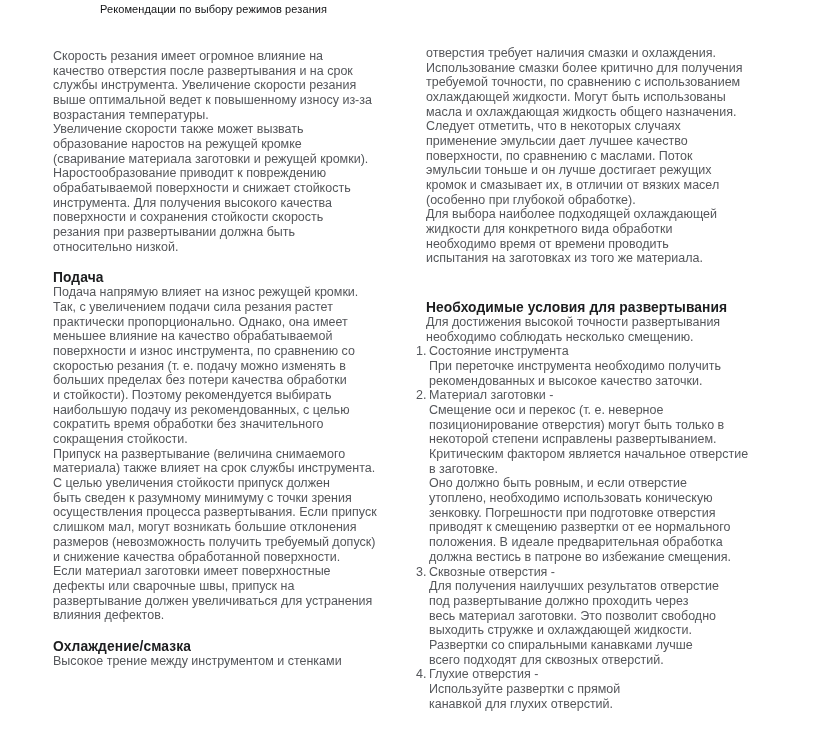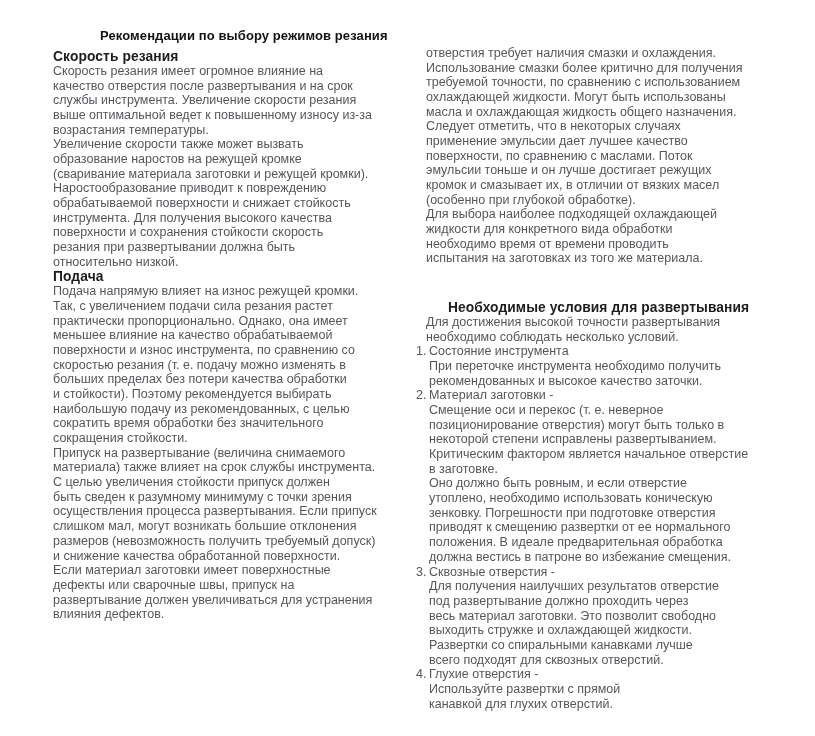--- a/index.html
+++ b/index.html
@@ -4,52 +4,51 @@
 <style>
   * { margin:0; padding:0; box-sizing:border-box; }
   html,body { background:#ffffff; }
   body {
     width:815px; height:736px;
     position:relative; overflow:hidden;
     font-family:"Liberation Sans","DejaVu Sans",sans-serif;
     -webkit-font-smoothing:antialiased;
   }
   .page-title {
-    position:absolute; left:100px; top:27px;
-    font-size:13px; line-height:18px; font-weight:bold;
+    position:absolute; left:100px; top:0;
+    font-size:11px; line-height:18px; font-weight:normal;
     color:var(--title,#121315); letter-spacing:0.1px;
   }
   .col {
     position:absolute;
     font-size:12.5px; line-height:14.67px;
     color:var(--body,#54565a);
   }
   .col-left  { left:53px;  top:49px; width:372px; }
   .col-right { left:426px; top:46px; width:378px; }
   h2.sec {
     font-size:13.8px; line-height:15px; font-weight:bold;
     color:var(--heading,#1c1d1f); letter-spacing:0.1px;
   }
-  .col-left section + section h2.sec { }
-  .col-right h2.sec { margin-top:34px;margin-left:22px; }
+  .col-left section + section h2.sec { margin-top:16px; }
+  .col-right h2.sec { margin-top:34px; }
   p.body { white-space:pre-line; }
   ol.conds { list-style:none; }
   li.num-item { position:relative; padding-left:3px; }
   li.num-item .num { position:absolute; left:-10px; top:0; }
 </style>
 </head>
 <body>
 
 <div>
 
   <h1 class="page-title">Рекомендации по выбору режимов резания</h1>
 
   <div class="col col-left">
     <section>
-      <h2 class="sec">Скорость резания</h2>
       <p class="body">Скорость резания имеет огромное влияние на
 качество отверстия после развертывания и на срок
 службы инструмента. Увеличение скорости резания
 выше оптимальной ведет к повышенному износу из-за
 возрастания температуры.
 Увеличение скорости также может вызвать
 образование наростов на режущей кромке
 (сваривание материала заготовки и режущей кромки).
 Наростообразование приводит к повреждению
 обрабатываемой поверхности и снижает стойкость
@@ -79,20 +78,24 @@
 быть сведен к разумному минимуму с точки зрения
 осуществления процесса развертывания. Если припуск
 слишком мал, могут возникать большие отклонения
 размеров (невозможность получить требуемый допуск)
 и снижение качества обработанной поверхности.
 Если материал заготовки имеет поверхностные
 дефекты или сварочные швы, припуск на
 развертывание должен увеличиваться для устранения
 влияния дефектов.</p>
     </section>
+    <section>
+      <h2 class="sec">Охлаждение/смазка</h2>
+      <p class="body">Высокое трение между инструментом и стенками</p>
+    </section>
   </div>
 
   <div class="col col-right">
     <p class="body">отверстия требует наличия смазки и охлаждения.
 Использование смазки более критично для получения
 требуемой точности, по сравнению с использованием
 охлаждающей жидкости. Могут быть использованы
 масла и охлаждающая жидкость общего назначения.
 Следует отметить, что в некоторых случаях
 применение эмульсии дает лучшее качество
@@ -101,21 +104,21 @@
 кромок и смазывает их, в отличии от вязких масел
 (особенно при глубокой обработке).
 Для выбора наиболее подходящей охлаждающей
 жидкости для конкретного вида обработки
 необходимо время от времени проводить
 испытания на заготовках из того же материала.</p>
 
     <section>
       <h2 class="sec">Необходимые условия для развертывания</h2>
       <p class="body">Для достижения высокой точности развертывания
-необходимо соблюдать несколько условий.</p>
+необходимо соблюдать несколько смещению.</p>
 
       <ol class="conds">
         <li class="num-item">
           <span class="num">1.</span>
           <p class="body">Состояние инструмента
 При переточке инструмента необходимо получить
 рекомендованных и высокое качество заточки.</p>
         </li>
         <li class="num-item">
           <span class="num">2.</span>

